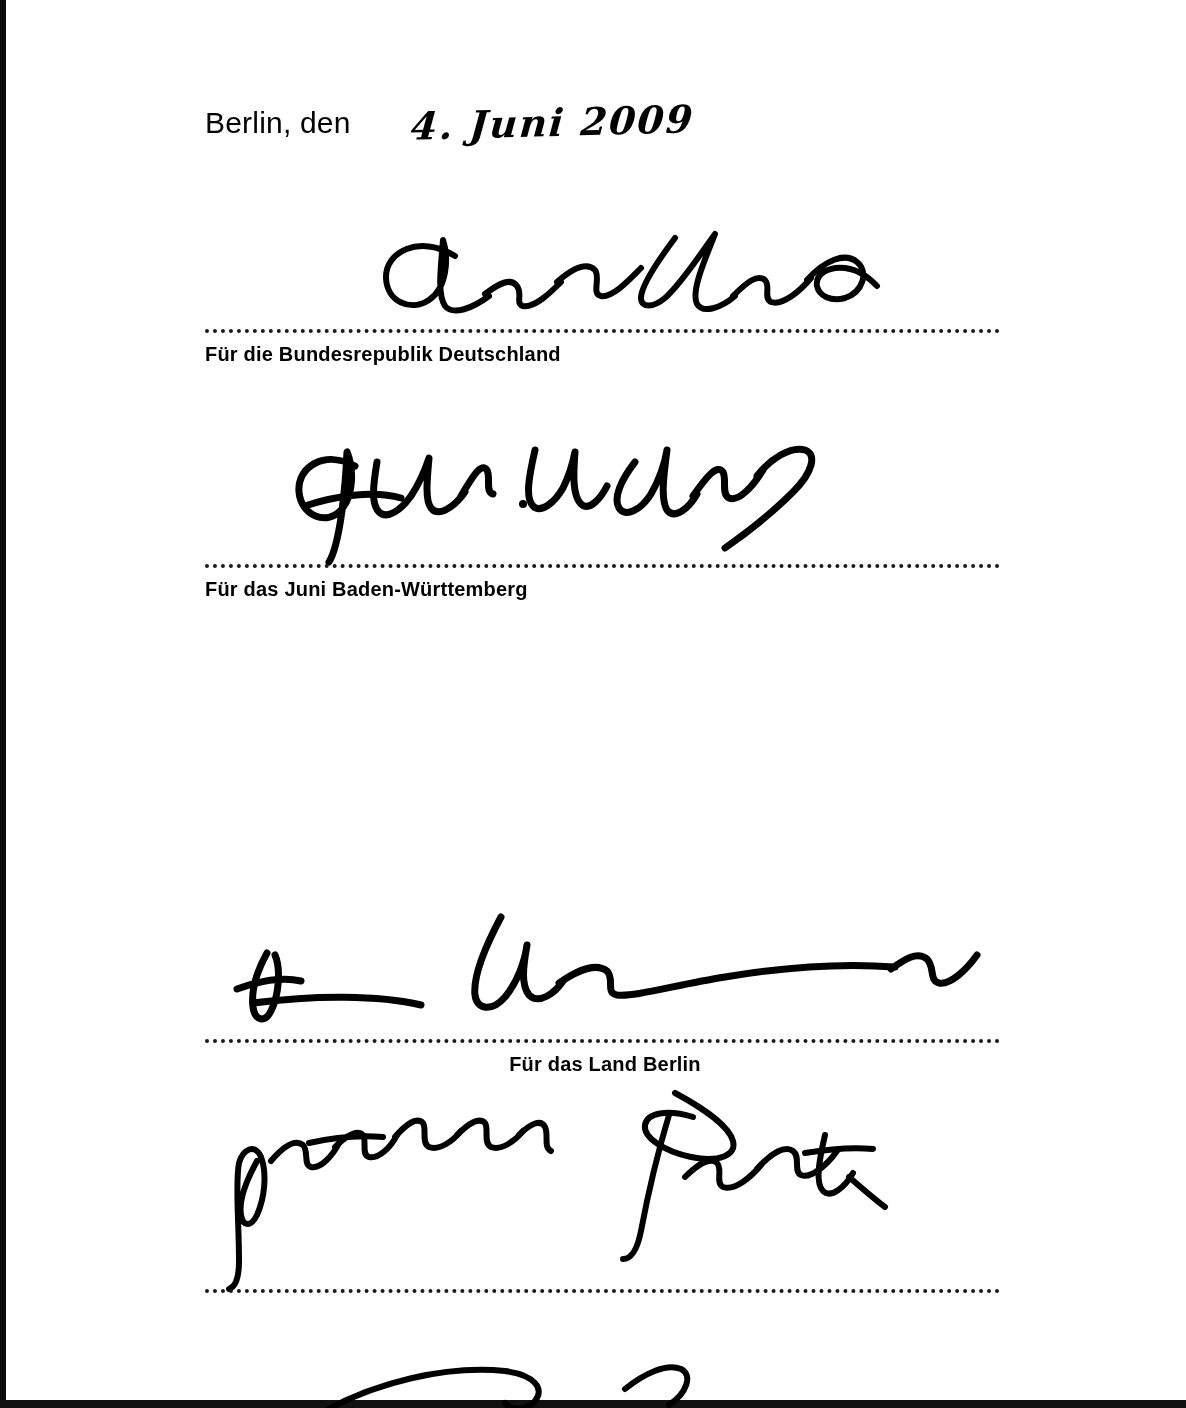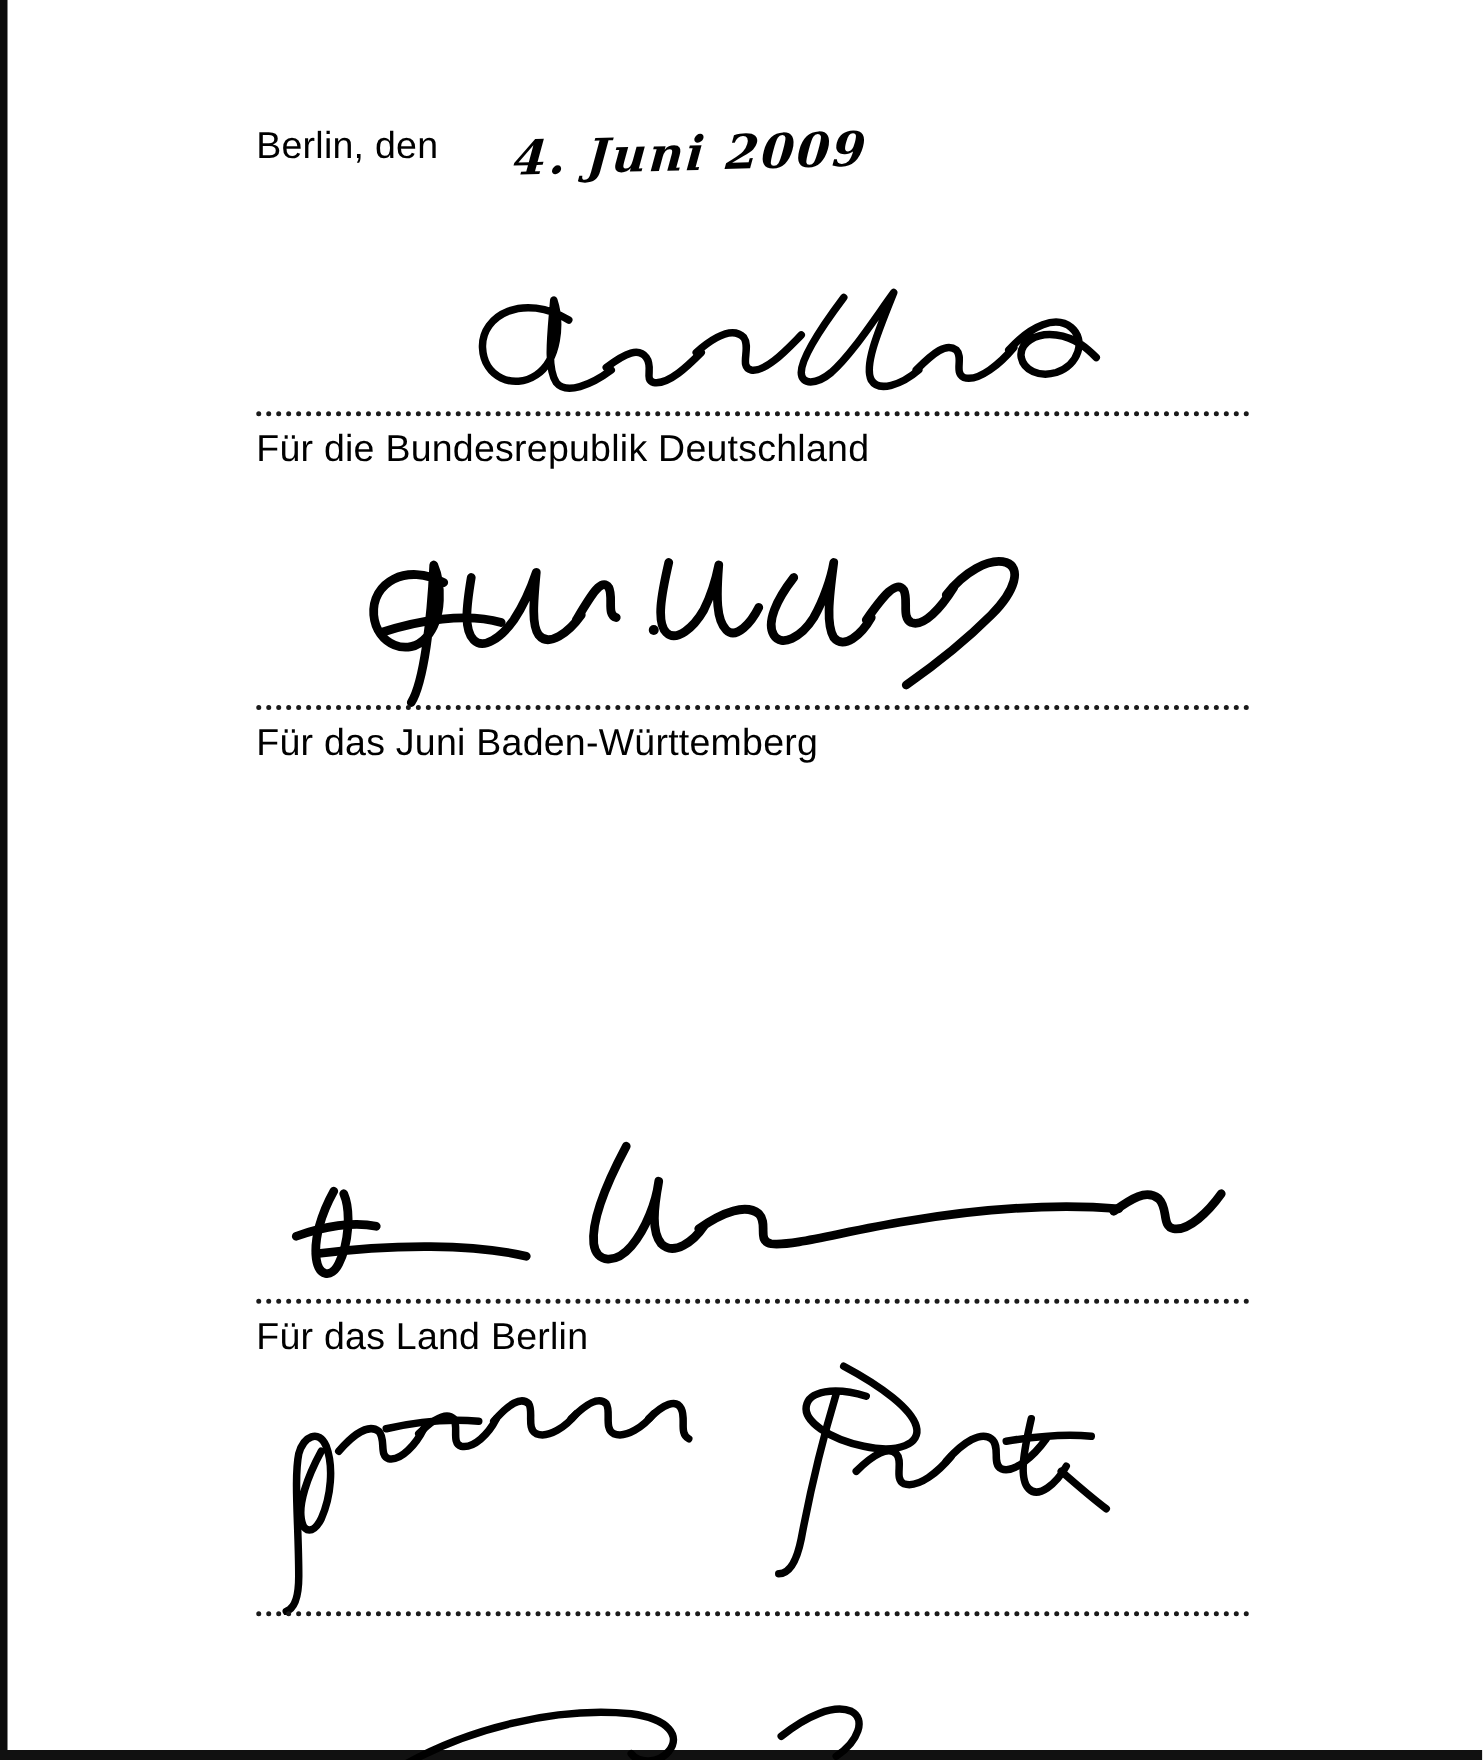--- a/index.html
+++ b/index.html
@@ -31,21 +31,21 @@
     width: 1186px; height: 8px;
     background: #111111;
   }
 
   
   .datebar {
     position: absolute;
     left: 205px;
     top: 100px;
     display: flex;
-    align-items: flex-start;
+    align-items: center;
     gap: 60px;
   }
   .datebar .label {
     font-size: 30px;
     letter-spacing: 0.2px;
   }
   .datebar .handdate {
     font-family: "DejaVu Serif", serif;
     font-style: italic;
     font-size: 38px;
@@ -72,23 +72,24 @@
     overflow: visible;
   }
   .dotline {
     position: relative;
     width: 795px;
     height: 4px;
     border-bottom: 4px dotted #1a1a1a;
   }
   .caption {
     margin-top: 10px;
-    font-size: 30px;
+    font-size: 20px;
     letter-spacing: 0.2px;
     white-space: nowrap;
+    font-weight: bold;
   }
 </style>
 </head>
 <body>
 
 <div class="page">
 
   <div class="edge-left"></div>
   <div class="edge-bottom"></div>
 
@@ -128,21 +129,21 @@
           <path d="M488 60 C502 40 512 28 518 36 C522 44 516 58 524 62 C534 66 548 50 558 34"></path>
           <path name="flourish" d="M552 40 C566 22 586 10 600 14 C612 18 608 36 588 56 C566 78 540 98 520 112"></path>
         </g>
       </svg>
     </div>
     <div class="dotline"></div>
     <div class="caption">Für das Juni Baden-Württemberg</div>
   </div>
 
 
-  <div class="sigblock" style="top:925px;">
+  <div class="sigblock" style="top:925px;text-align:center;">
     <div class="sig-area">
       <svg class="sig-svg" width="790" height="130" viewBox="0 0 790 130" fill="none">
         <g stroke="#000" stroke-width="7" stroke-linecap="round" stroke-linejoin="round" fill="none">
           <path d="M62 42 C52 60 46 80 48 96 C50 110 60 112 66 100 C74 84 76 58 70 44"></path>
           <path d="M32 78 C54 70 78 66 96 70"></path>
           <path d="M48 92 C110 84 174 84 216 94"></path>
           <path d="M296 6 C280 36 268 66 270 84 C272 100 288 100 300 86 C312 72 320 50 322 34 C318 56 316 74 324 84 C334 94 350 82 358 70"></path>
           <path d="M354 72 C374 58 392 52 402 60 C410 68 400 82 412 84 C430 86 470 74 520 66 C580 56 640 52 690 56"></path>
           <path d="M686 58 C700 48 712 40 722 48 C730 56 724 70 734 72 C746 74 762 58 772 44"></path>
         </g>

